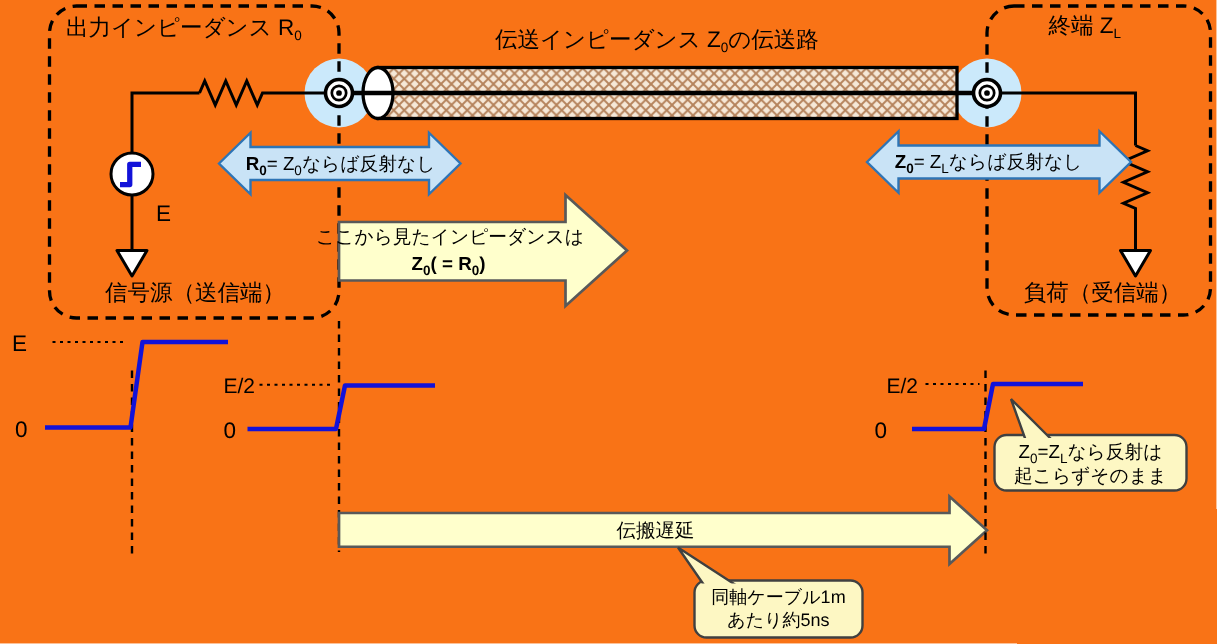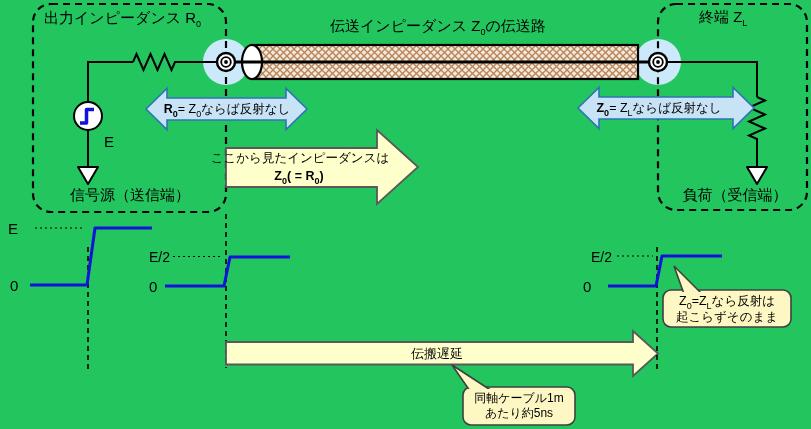--- a/index.html
+++ b/index.html
@@ -1,16 +1,16 @@
 <!DOCTYPE html>
 <html><head>
 <meta charset="utf-8">
 <style>
   html,body { margin:0; padding:0; background:#ffffff; }
-  .stage { position:relative; width:811px; height:429px; background:#22c55e; overflow:hidden; }
+  .stage { position:relative; width:811px; height:429px; background:#f97316; overflow:hidden; }
   svg { display:block; }
   .t   { font-family:"Liberation Sans","DejaVu Sans",sans-serif; fill:#000; }
   .f15 { font-size:15px; }
   .f14 { font-size:14px; }
   .f13 { font-size:13px; }
   .f125{ font-size:12.5px; }
   .f12 { font-size:12px; }
   .sub { font-size:9px; }
   .b   { font-weight:bold; }
   .wire   { stroke:#000; stroke-width:2; fill:none; }

